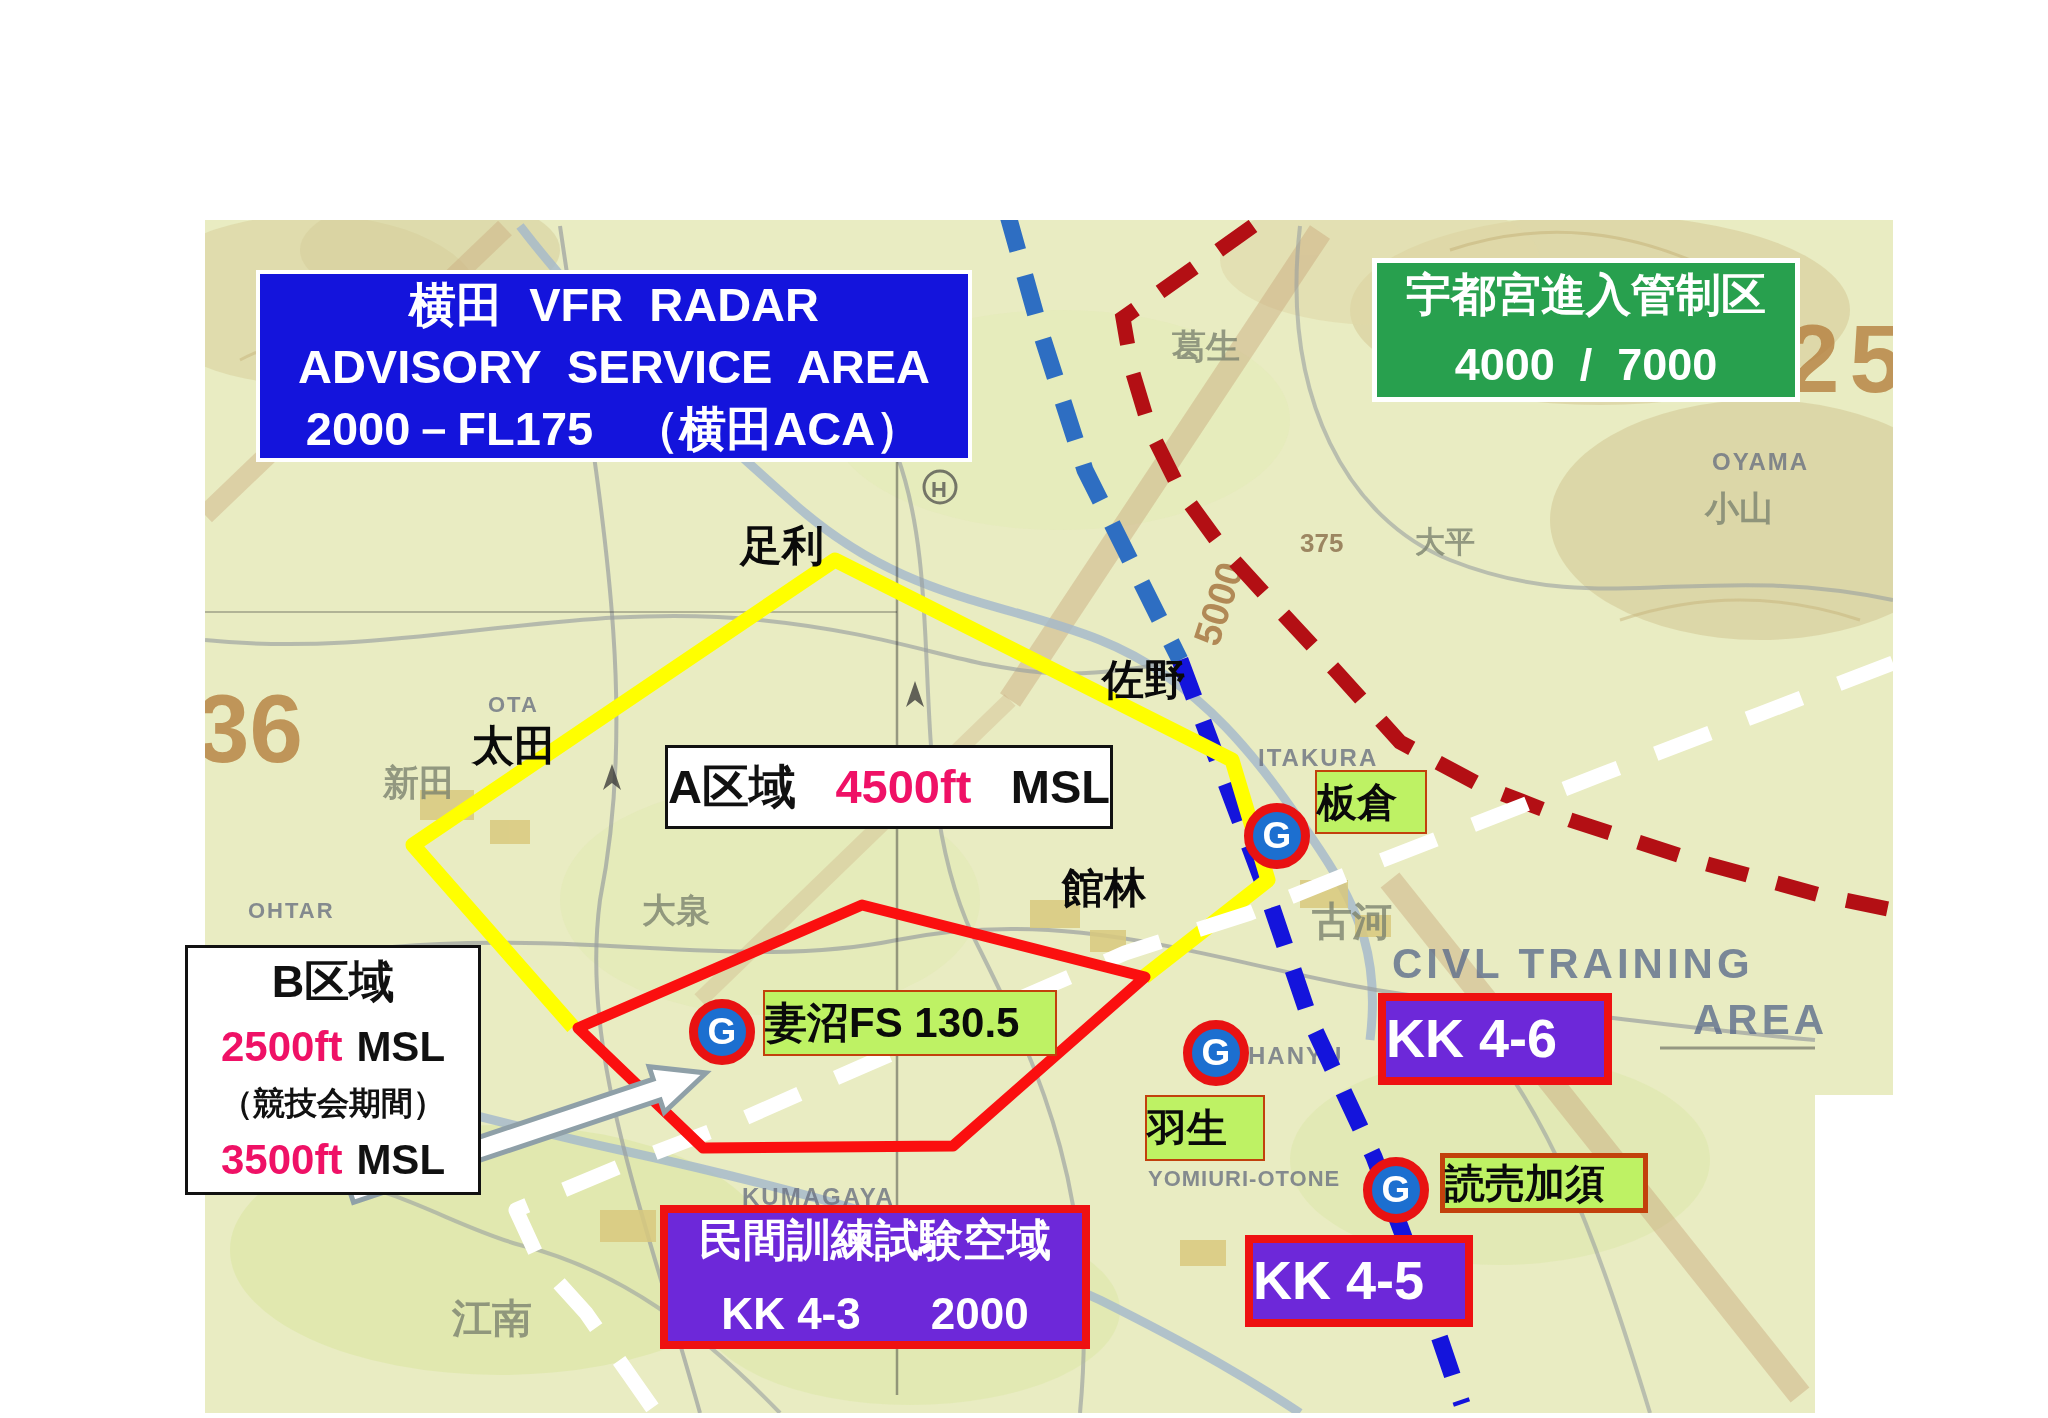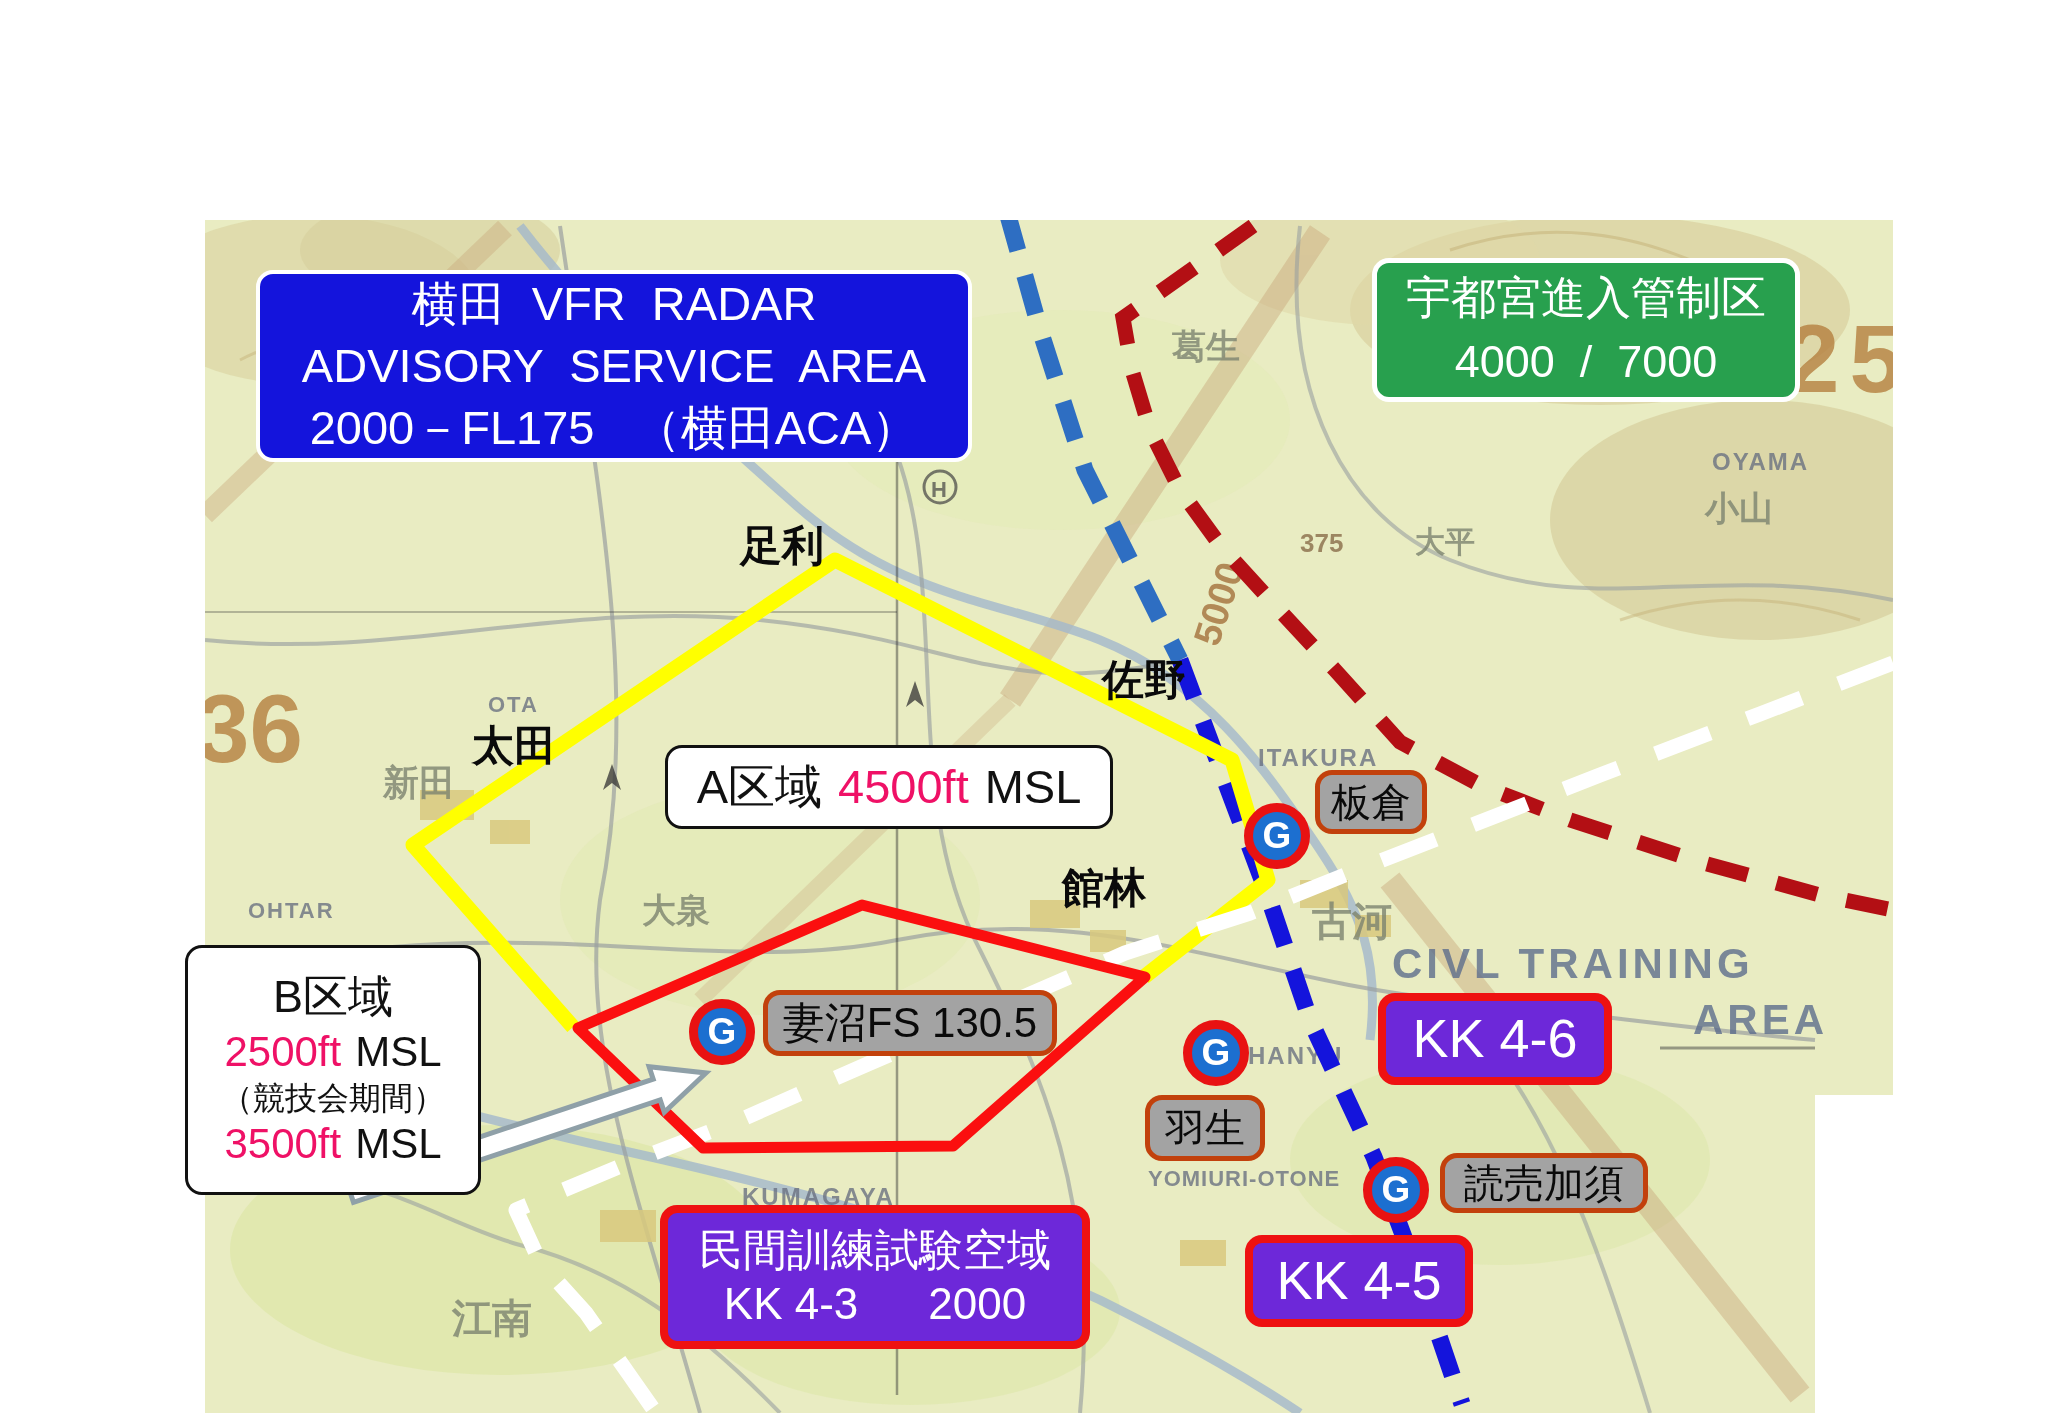--- a/index.html
+++ b/index.html
@@ -1,27 +1,27 @@
 <!DOCTYPE html>
 <html><head>
 <meta charset="utf-8">
 <style>
   html,body{margin:0;padding:0;background:#ffffff;}
   #stage{position:relative;width:2048px;height:1418px;background:#ffffff;overflow:hidden;
          font-family:"Liberation Sans","DejaVu Sans",sans-serif;}
   #mapsvg{position:absolute;left:0;top:0;}
-  .ovl{position:absolute;box-sizing:border-box;display:flex;align-items:center;justify-content:center;
-       font-weight:normal;text-align:center;line-height:1.25;border-radius:17px;}
+  .ovl{position:absolute;box-sizing:border-box;display:flex;align-items:center;justify-content:space-between;
+       font-weight:bold;text-align:center;line-height:1.25;}
   .pre{white-space:pre;}
   .titlebox{background:#1414dc;border:4px solid #ffffff;color:#ffffff;flex-direction:column;
             font-size:47px;line-height:62px;}
   .greenbox{background:#28a04e;border:5px solid #ffffff;color:#ffffff;flex-direction:column;
             font-size:45px;line-height:64px;}
   .whitebox{background:#ffffff;border:3px solid #111111;color:#111111;}
-  .yellowlabel{background:#a3a3a3;border:5px solid #c2410c;color:#0a0a0a;}
+  .yellowlabel{background:#bef264;border:2px solid #c2410c;color:#0a0a0a;}
   .kkbox{background:#6d28d9;border:8px solid #ee1111;color:#ffffff;}
   .pink{color:#ef1166;}
   .citylabel{position:absolute;font-weight:bold;color:#0a0a0a;font-size:42px;white-space:pre;}
   .gmark{position:absolute;width:66px;height:66px;border-radius:50%;box-sizing:border-box;
          background:#1c6fd0;border:9px solid #e81212;color:#ffffff;display:flex;align-items:center;
          justify-content:center;font-size:37px;font-weight:bold;}
   .bline{display:flex;align-items:baseline;justify-content:center;gap:14px;}
 </style>
 </head>
 <body>

